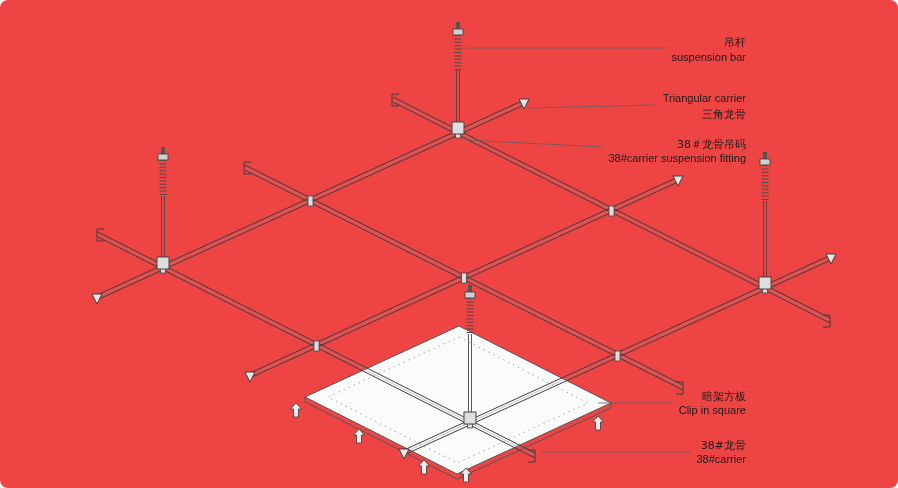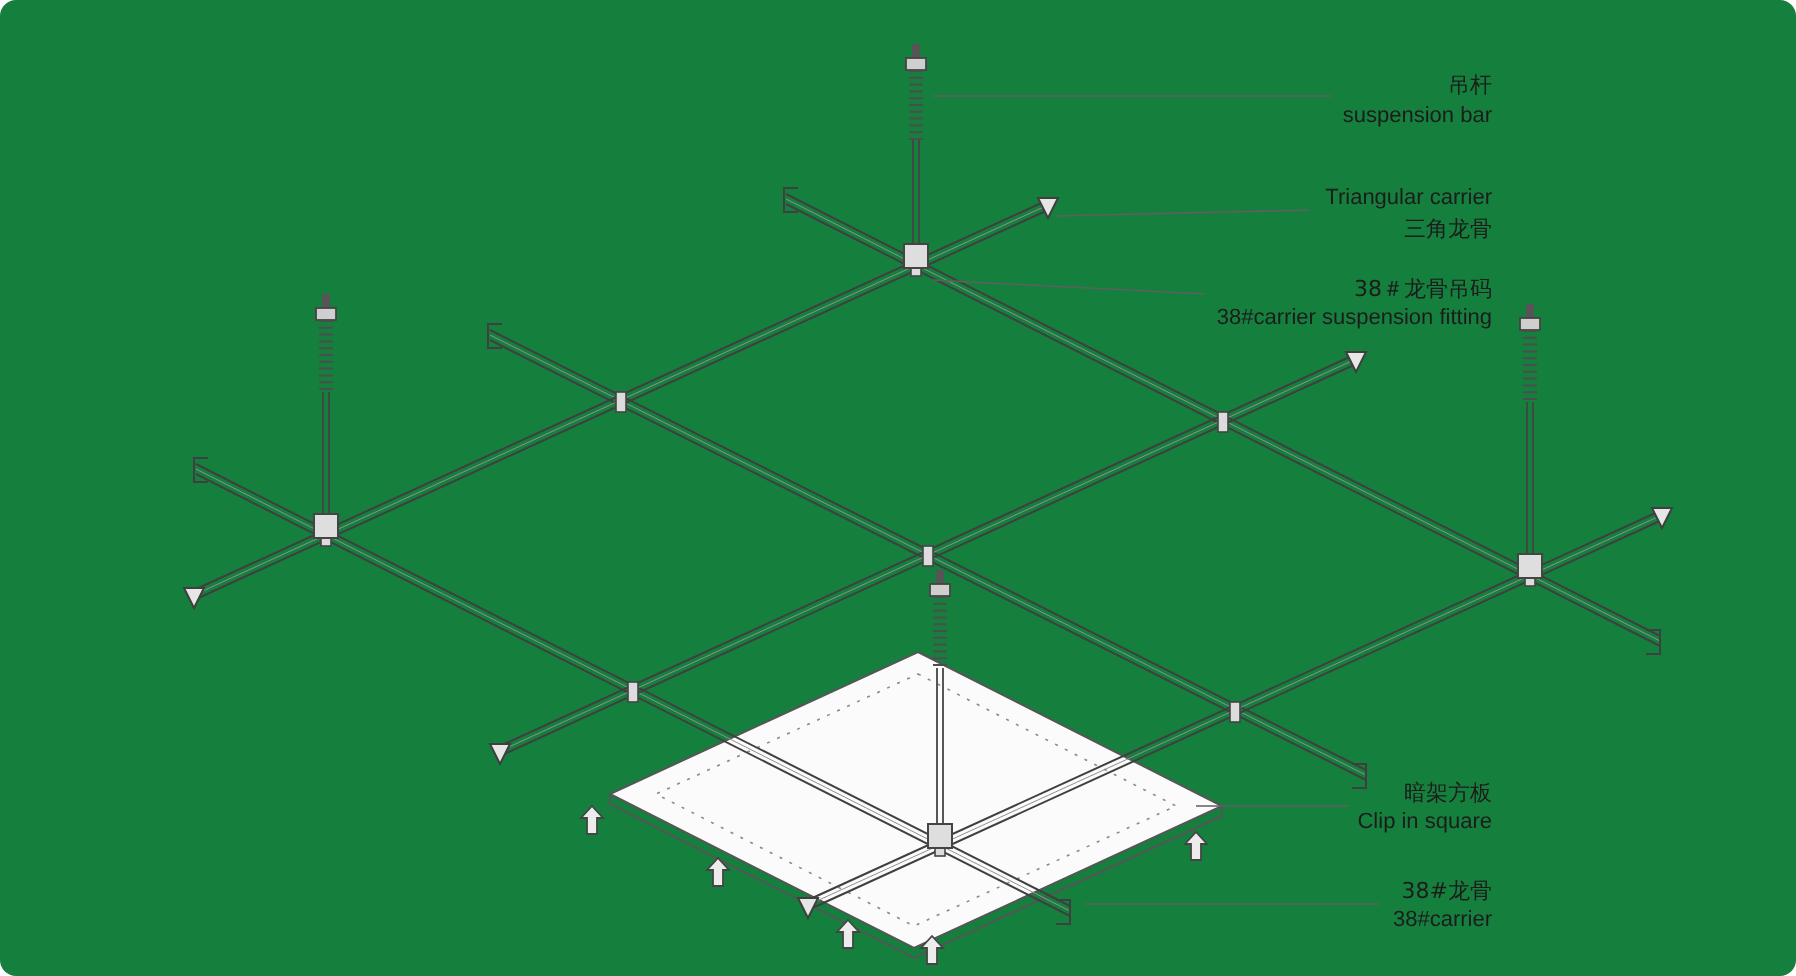--- a/index.html
+++ b/index.html
@@ -1,18 +1,18 @@
 <!DOCTYPE html>
 <html><head>
 <meta charset="utf-8">
 <style>
   html,body{margin:0;padding:0;background:#ffffff;}
   .canvas{
     width:898px;height:488px;
-    background:#15803d;
+    background:#ef4444;
     border-radius:8px;
     position:relative;
     overflow:hidden;
     font-family:"Liberation Sans", sans-serif;
   }
   svg{display:block;}
   .lbl{font-family:"Liberation Sans", sans-serif;font-size:11px;fill:#1c1c1c;}
   .lbl-zh{font-family:"DejaVu Sans", sans-serif;font-size:11px;fill:#1c1c1c;}
   .carrier-line{stroke:#3f3f3f;stroke-width:1;fill:none;}
   .carrier-mid{stroke:#909090;stroke-width:.5;fill:none;}

